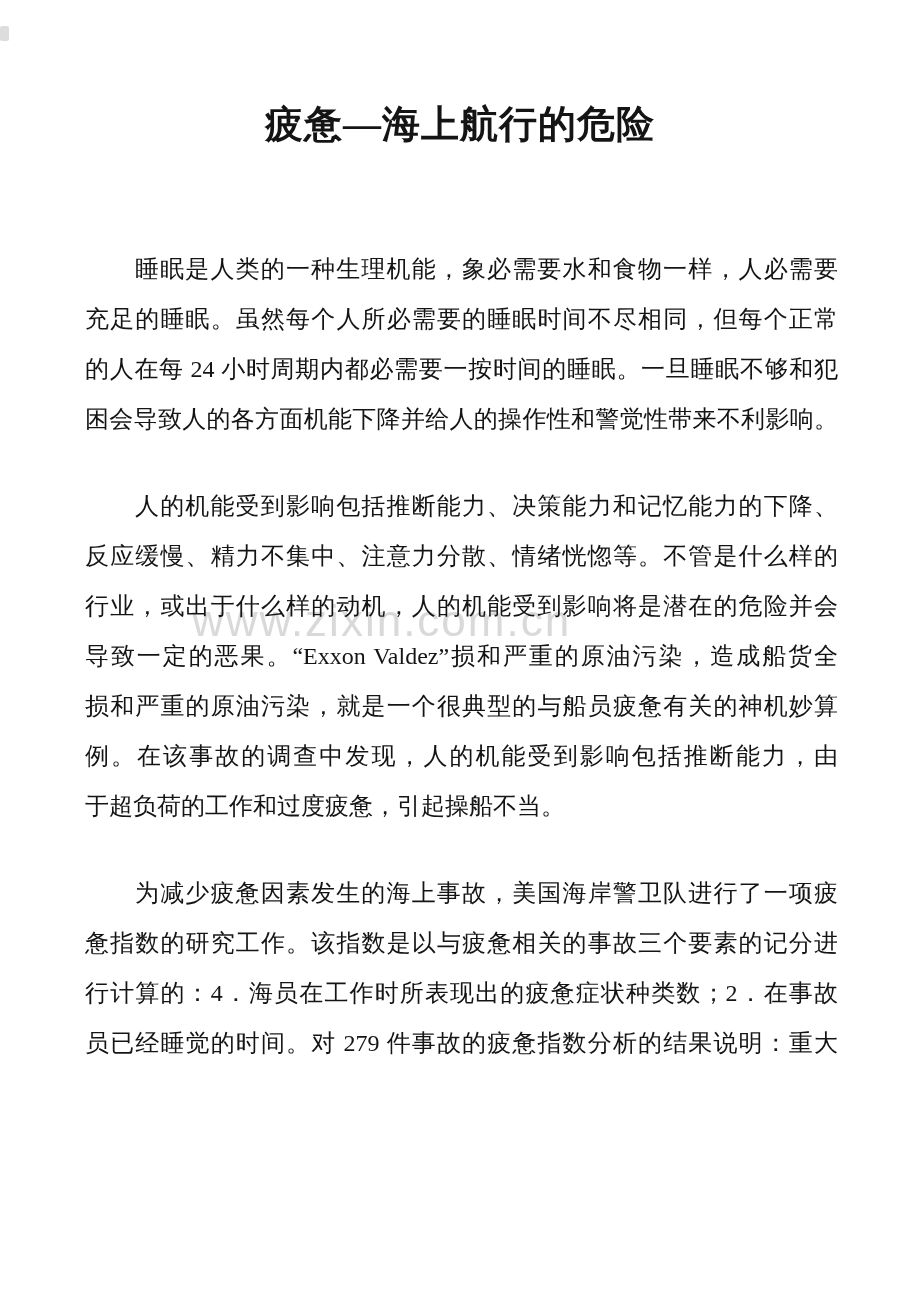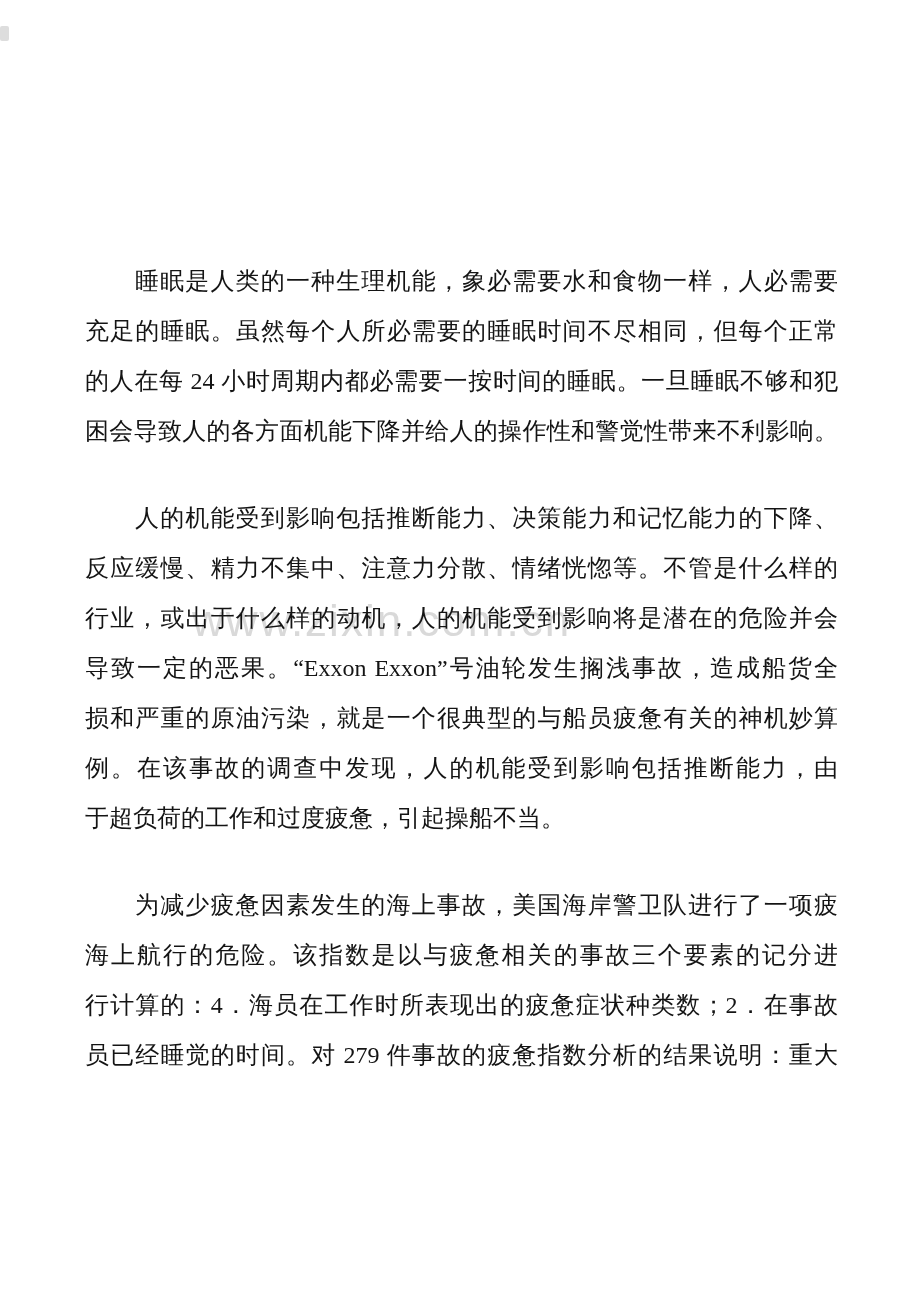--- a/index.html
+++ b/index.html
@@ -26,21 +26,21 @@
   }
   .doc-title{
     position:absolute;top:99px;left:0;width:100%;
     z-index:1;
     margin:0;
     text-align:center;
     font-size:38px;font-weight:bold;letter-spacing:1px;
     white-space:nowrap;
   }
   .body-text{
-    position:absolute;left:85px;top:256px;width:753px;
+    position:absolute;left:85px;top:244px;width:753px;
     z-index:1;
   }
   .paragraph{margin:0 0 37px 0;}
   .paragraph:last-child{margin-bottom:0;}
   .line{
     height:50px;line-height:50px;
     font-size:24px;
     white-space:nowrap;
     overflow:hidden;
     text-align:justify;
@@ -51,41 +51,42 @@
 </style>
 </head>
 <body>
 
 <div class="page">
 
   <div class="scan-artifact"></div>
 
   <div class="watermark">www.zixin.com.cn</div>
 
+  <h1 class="doc-title">疲惫—海上航行的危险</h1>
 
   <div class="body-text">
 
     <div class="paragraph">
       <div class="line indent">睡眠是人类的一种生理机能，象必需要水和食物一样，人必需要</div>
       <div class="line">充足的睡眠。虽然每个人所必需要的睡眠时间不尽相同，但每个正常</div>
       <div class="line">的人在每 24 小时周期内都必需要一按时间的睡眠。一旦睡眠不够和犯</div>
       <div class="line">困会导致人的各方面机能下降并给人的操作性和警觉性带来不利影响。</div>
     </div>
 
     <div class="paragraph">
       <div class="line indent">人的机能受到影响包括推断能力、决策能力和记忆能力的下降、</div>
       <div class="line">反应缓慢、精力不集中、注意力分散、情绪恍惚等。不管是什么样的</div>
       <div class="line">行业，或出于什么样的动机，人的机能受到影响将是潜在的危险并会</div>
-      <div class="line">导致一定的恶果。“Exxon Exxon”号油轮发生搁浅事故，造成船货全</div>
+      <div class="line">导致一定的恶果。“Exxon Valdez”损和严重的原油污染，造成船货全</div>
       <div class="line">损和严重的原油污染，就是一个很典型的与船员疲惫有关的神机妙算</div>
       <div class="line">例。在该事故的调查中发现，人的机能受到影响包括推断能力，由</div>
       <div class="line para-end">于超负荷的工作和过度疲惫，引起操船不当。</div>
     </div>
 
     <div class="paragraph">
       <div class="line indent">为减少疲惫因素发生的海上事故，美国海岸警卫队进行了一项疲</div>
-      <div class="line">海上航行的危险。该指数是以与疲惫相关的事故三个要素的记分进</div>
+      <div class="line">惫指数的研究工作。该指数是以与疲惫相关的事故三个要素的记分进</div>
       <div class="line">行计算的：4．海员在工作时所表现出的疲惫症状种类数；2．在事故</div>
       <div class="line">员已经睡觉的时间。对 279 件事故的疲惫指数分析的结果说明：重大</div>
     </div>
 
   </div>
 </div>
 
 </body></html>

